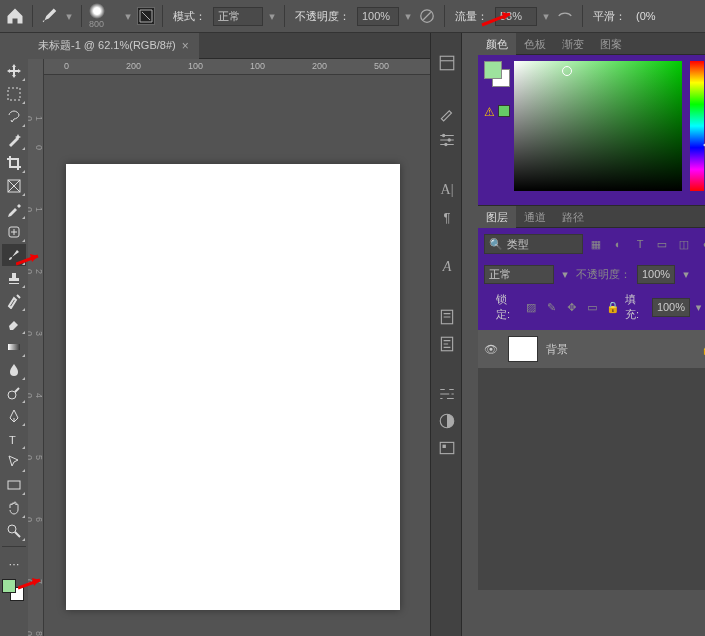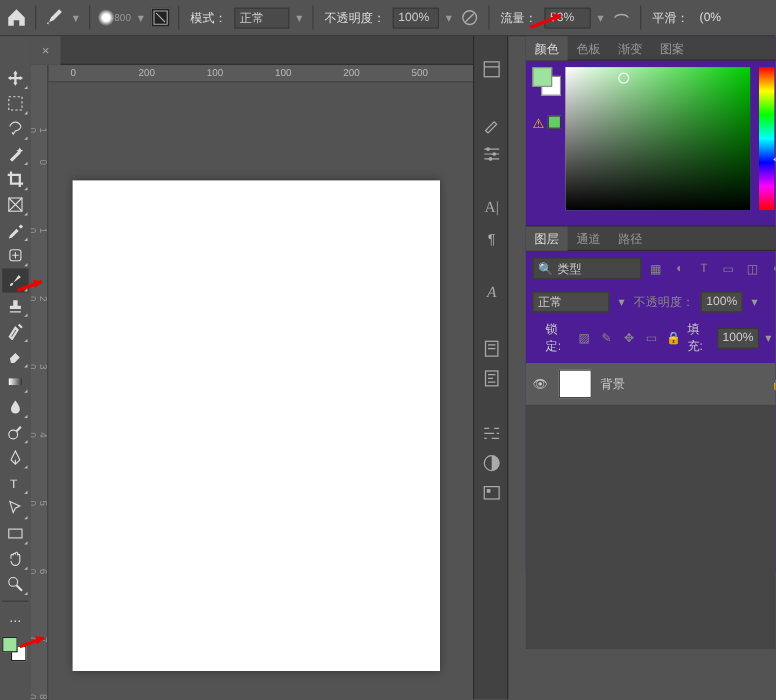--- a/index.html
+++ b/index.html
@@ -1,20 +1,20 @@
 <!DOCTYPE html>
 <html><head>
 <meta charset="utf-8">
 <style>
 *{margin:0;padding:0;box-sizing:border-box;font-family:"Microsoft YaHei",sans-serif;font-size:11px;color:#ccc;user-select:none}
 body{background:#535353;width:705px;height:636px;overflow:hidden;position:relative}
 .topbar{height:33px;background:#535353;display:flex;align-items:center;border-bottom:1px solid #333;padding:0 5px;gap:4px}
 .ico{width:20px;height:20px;display:flex;align-items:center;justify-content:center;color:#ddd}
 .sep{width:1px;height:22px;background:#3a3a3a;margin:0 3px}
-.brush-prev{width:30px;height:30px;display:flex;flex-direction:row;align-items:center;justify-content:center}
+.brush-prev{width:30px;height:30px;display:flex;flex-direction:column;justify-content:center}
 .brush-dot{width:16px;height:16px;background:radial-gradient(circle,#fff 0%,#fff 30%,transparent 70%);border-radius:50%}
 .brush-sz{font-size:9px;color:#999}
 .dd{width:10px;height:20px;display:flex;align-items:center;justify-content:center;color:#999}
 .swatch{width:18px;height:18px;background:#222;border:1px solid #666}
 .lbl{color:#ddd;margin:12px 3px}
 .sel{background:#4a4a4a;border:1px solid #373737;height:19px;padding:0 4px;display:flex;align-items:center;min-width:50px}
 .numbox{background:#4a4a4a;border:1px solid #373737;height:19px;width:42px;padding:0 4px;display:flex;align-items:center}
 .tabbar{height:26px;background:#424242;display:flex;align-items:center;border-bottom:1px solid #2a2a2a;margin-left:28px;width:402px}
 .tab{background:#535353;height:26px;padding:0 10px;display:flex;align-items:center;gap:6px;font-size:11px;color:#ddd}
 .tab-x{color:#aaa;font-size:12px}
@@ -267,20 +267,21 @@
       <span style="color:#ddd">⋯</span>
     </div>
   <div class="fgbg-tool">
     <div class="bg2"></div>
     <div class="fg2"></div>
   </div>
 </div>
 
 <div class="tabbar">
   <div class="tab">
+    <span>未标题-1 @ 62.1%(RGB/8#)</span>
     <span class="tab-x">×</span>
   </div>
 </div>
 
 <div class="ruler-h">
   <span class="tick" style="left:20px">0</span>
   <span class="tick" style="left:82px">200</span>
   <span class="tick" style="left:144px">100</span>
   <span class="tick" style="left:206px">100</span>
   <span class="tick" style="left:268px">200</span>

